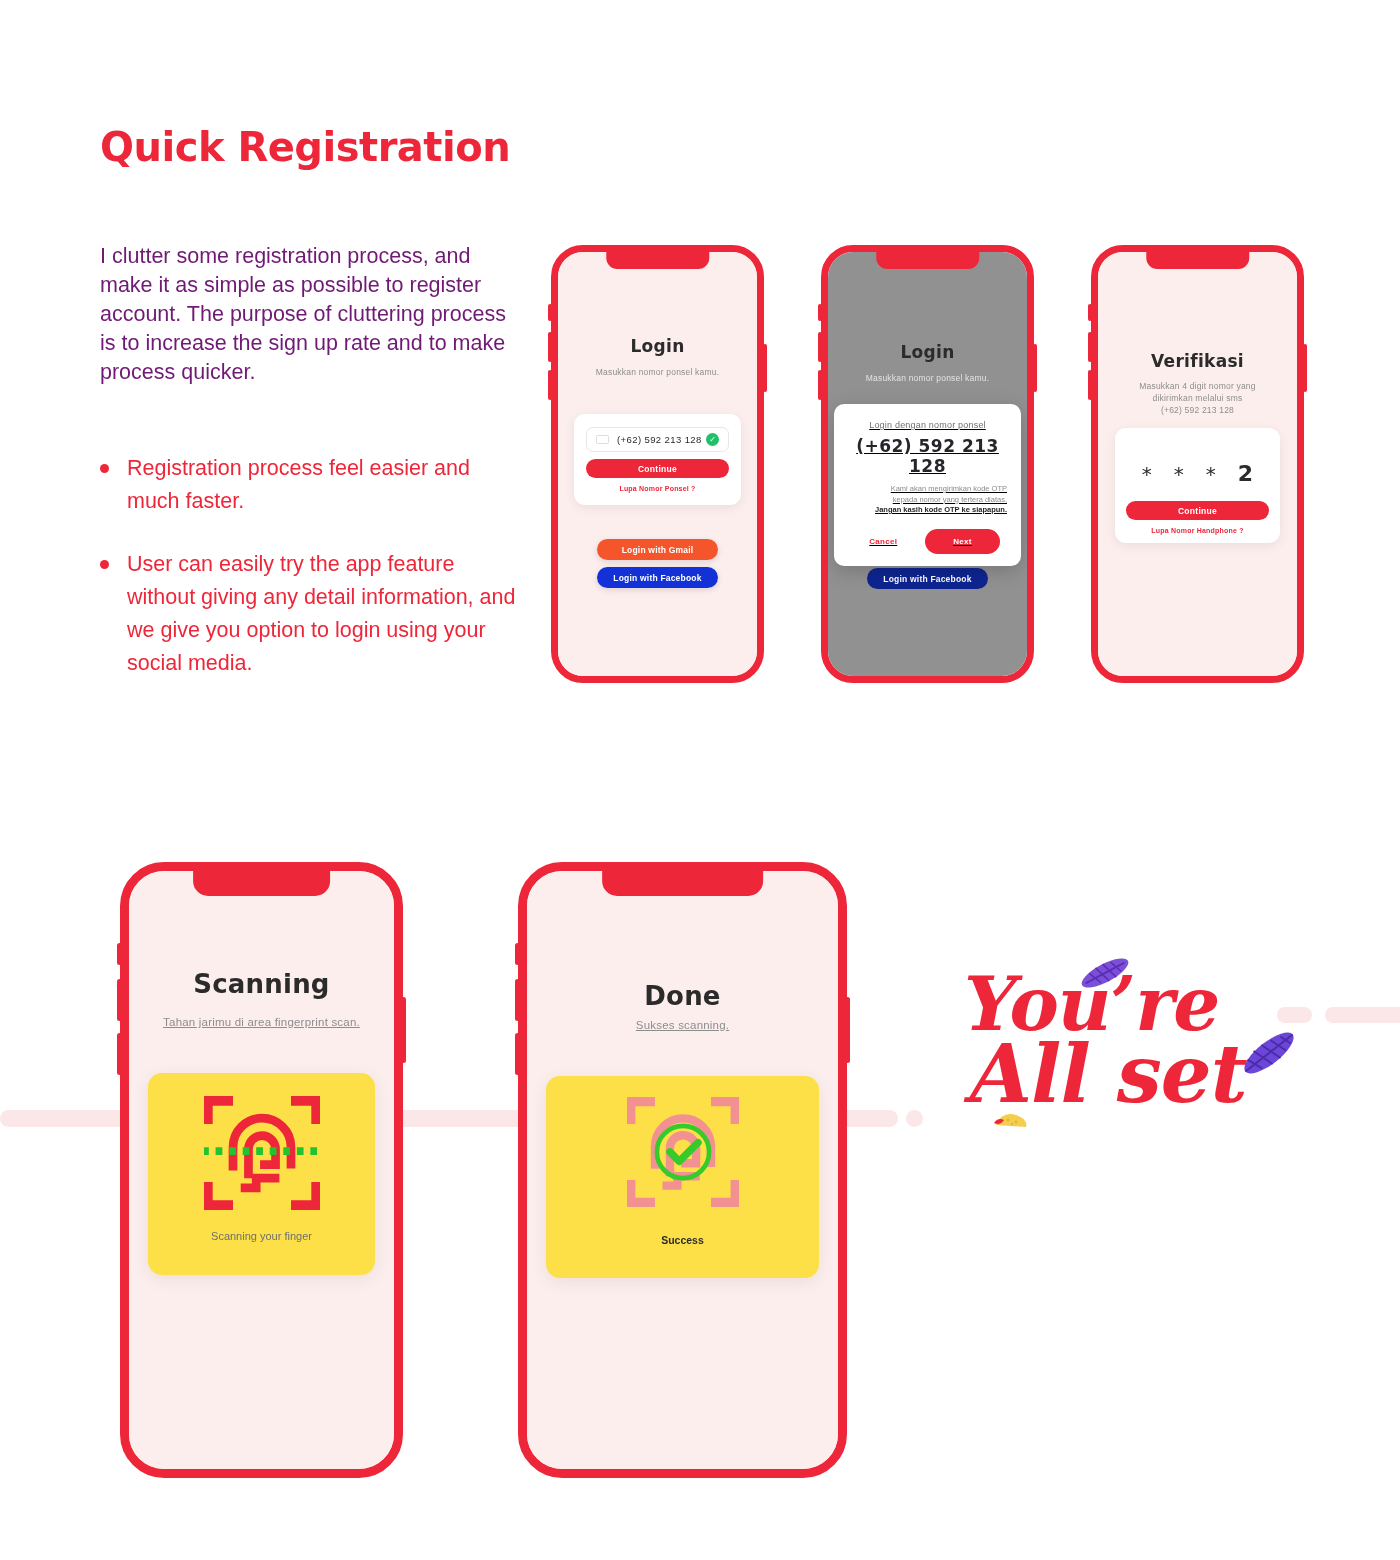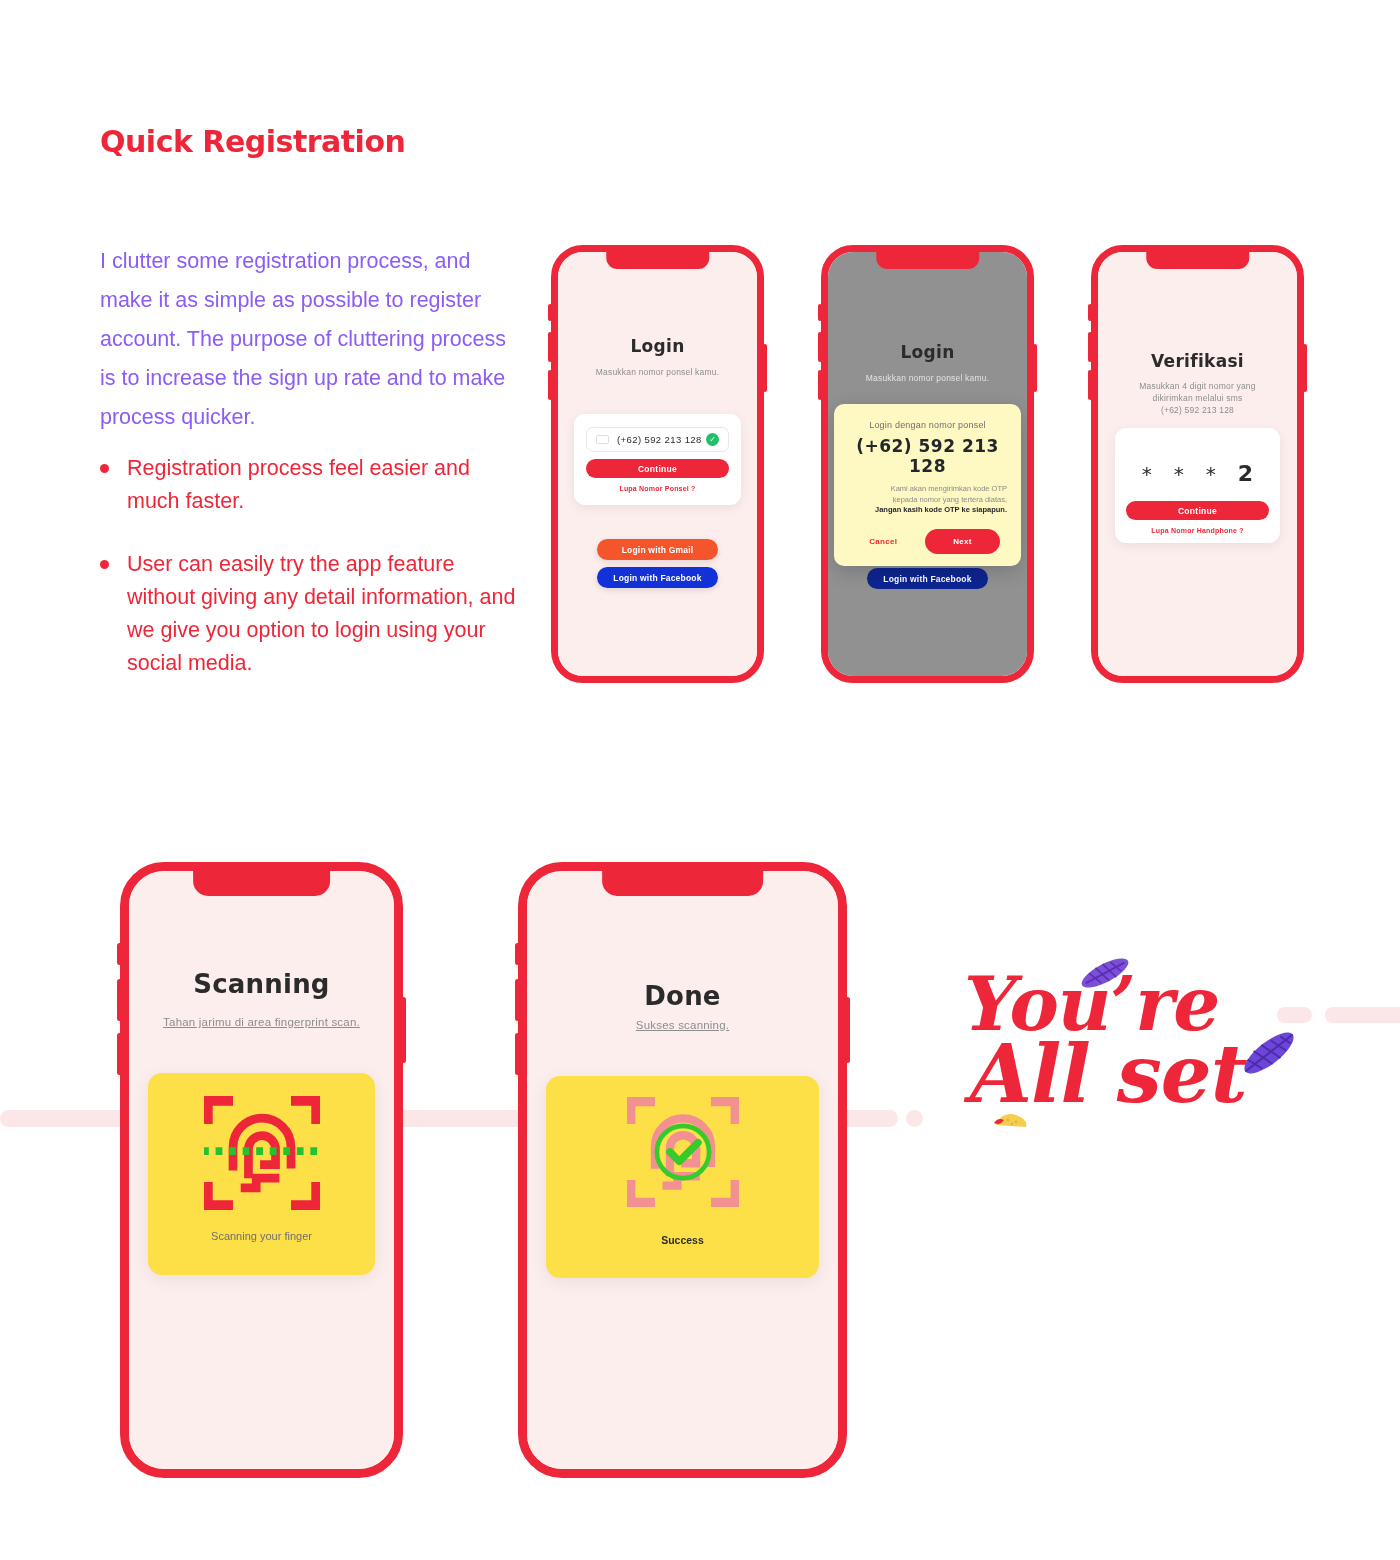--- a/index.html
+++ b/index.html
@@ -7,26 +7,26 @@
     width: 1400px; height: 1560px;
     background: #ffffff;
     font-family: "Liberation Sans", sans-serif;
     overflow: hidden;
   }
   .page { position: relative; width: 1400px; height: 1560px; background: #fff; }
 
   
   .headline {
     position: absolute; left: 100px; top: 124px;
-    font-size: 30px; font-weight: 700; letter-spacing: -0.5px;
+    font-size: 40px; font-weight: 700; letter-spacing: -0.5px;
     color: #EE2639; font-family: "DejaVu Sans", sans-serif;
   }
   .intro {
     position: absolute; left: 100px; top: 242px; width: 410px;
-    font-size: 21.5px; line-height: 39px; color: #8b5cf6;
+    font-size: 21.5px; line-height: 29px; color: #701a75;
     font-weight: 400;
   }
   .bullets { position: absolute; left: 100px; top: 452px; width: 420px; }
   .bullet { display: flex; margin-bottom: 30px; }
   .bullet-dot {
     flex: 0 0 auto; width: 9px; height: 9px; border-radius: 50%;
     background: #EE2639; margin-top: 12px; margin-right: 18px;
   }
   .bullet-text { font-size: 21.5px; line-height: 33px; color: #EE2639; }
 
@@ -117,22 +117,22 @@
   }
   .btn-social {
     position: absolute; border-radius: 14px;
     display: flex; align-items: center; justify-content: center;
     color: #fff; font-size: 8.5px; font-weight: 700; letter-spacing: .2px;
     box-shadow: 0 2px 6px rgba(0,0,0,.12);
   }
 
   
   .modal {
-    position: absolute; background: #fef9c3; border-radius: 10px;
-    box-shadow: 0 5px 20px rgba(0,0,0,.18); z-index: 6;
+    position: absolute; background: #ffffff; border-radius: 10px;
+    box-shadow: 0 5px 20px rgba(0,0,0,.18); z-index: 6; text-decoration: underline;
   }
   .modal-lead { text-align:center; font-size: 9px; color: #6f6f6f; letter-spacing:.2px; }
   .modal-num { text-align:center; font-size: 17px; font-weight: 700; color: #24262b;
                letter-spacing: .5px; font-family:"DejaVu Sans", sans-serif; margin-top: 6px;}
   .modal-body { text-align:right; font-size: 7.5px; color: #8b8b8b; line-height: 10.5px; margin-top: 8px;}
   .modal-body b { color: #24262b; font-weight: 700; }
   .modal-actions { display:flex; align-items:center; justify-content: center; gap: 14px; margin-top: 13px; }
   .btn-cancel { color:#EE2639; font-size:8px; font-weight:700; letter-spacing:.3px; padding: 6px 14px;}
   .btn-next { background:#EE2639; color:#fff; font-size:8px; font-weight:700; letter-spacing:.3px;
               border-radius: 13px; padding: 8px 28px; }

